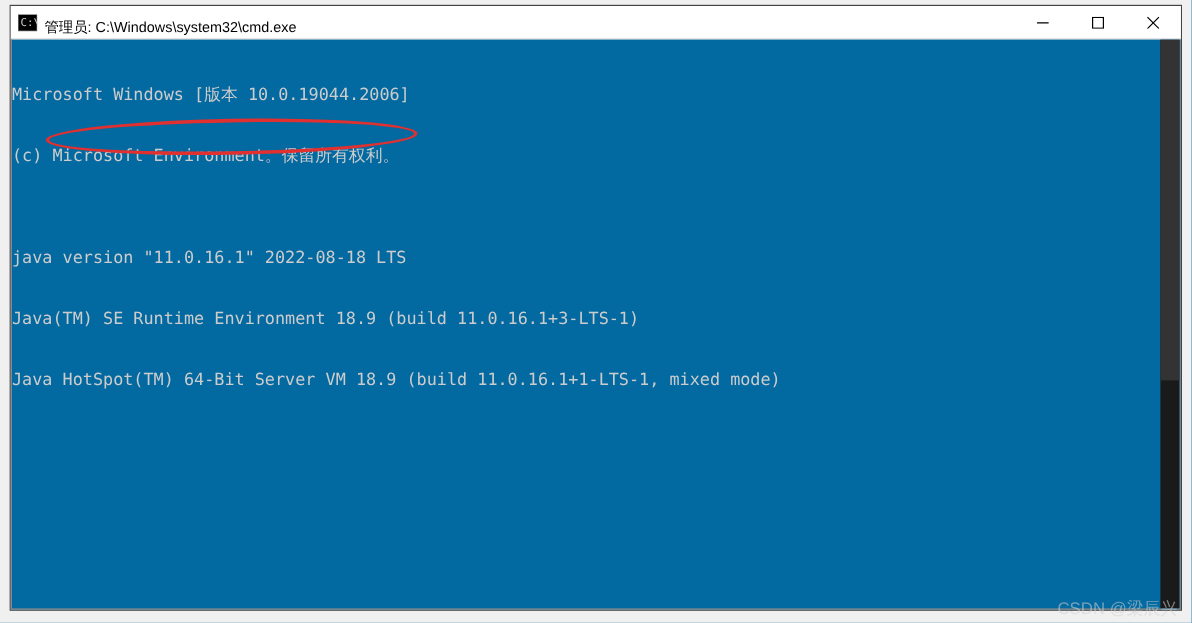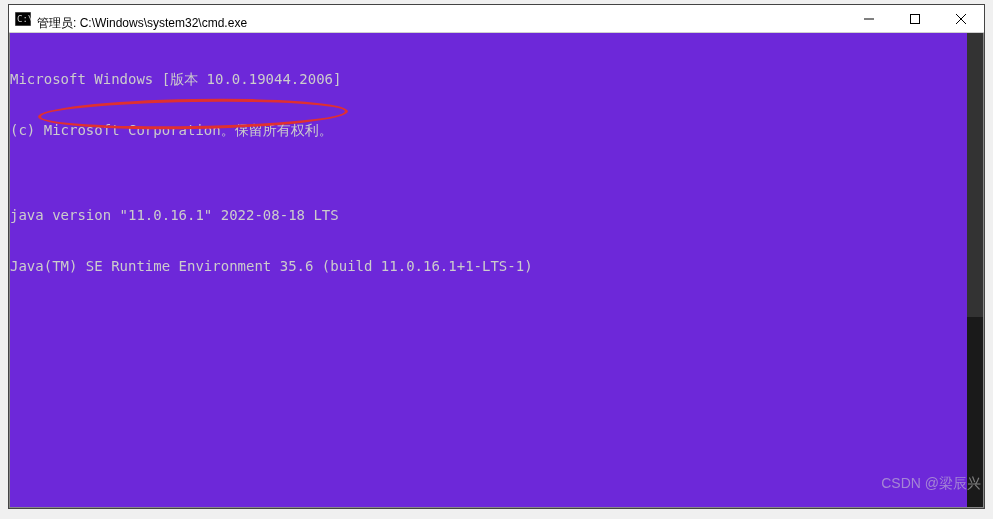--- a/index.html
+++ b/index.html
@@ -59,21 +59,21 @@
       align-items: center;
       justify-content: center;
       font-size: 10px;
       color: #000;
       background: transparent;
       border: none;
       cursor: pointer;
     }
     .terminal {
       flex: 1;
-      background: #6d28d9;
+      background: #0369a1;
       color: #cccccc;
       font-family: "NSimSun", "SimSun", "Consolas", monospace;
       font-size: 14px;
       line-height: 17px;
       padding: 4px 0 0 0;
       white-space: pre;
       overflow: hidden;
       position: relative;
       border: 1px solid #888;
       border-top: none;
@@ -108,21 +108,21 @@
       position: absolute;
       top: 0;
       left: 0;
       right: 0;
       height: 60%;
       background: #333;
     }
     .watermark {
       position: absolute;
       right: 12px;
-      bottom: 26px;
+      bottom: 2px;
       color: rgba(210,210,210,0.55);
       font-family: "Microsoft YaHei", sans-serif;
       font-size: 14px;
       pointer-events: none;
     }
   </style>
 </head>
 <body>
 
 <div class="window">
@@ -149,24 +149,25 @@
         <svg width="10" height="10" viewBox="0 0 10 10">
             <line x1="0" y1="0" x2="10" y2="10" stroke="#000" stroke-width="1"></line>
             <line x1="10" y1="0" x2="0" y2="10" stroke="#000" stroke-width="1"></line>
           </svg>
       </button>
     </div>
   </div>
 
   <div class="terminal">
     <div class="line">Microsoft Windows [版本 10.0.19044.2006]</div>
-    <div class="line">(c) Microsoft Corporation。保留所有权利。</div>
+    <div class="line">(c) Microsoft Environment。保留所有权利。</div>
     <div class="line"></div>
     <div class="line">java version "11.0.16.1" 2022-08-18 LTS</div>
-    <div class="line">Java(TM) SE Runtime Environment 35.6 (build 11.0.16.1+1-LTS-1)</div>
+    <div class="line">Java(TM) SE Runtime Environment 18.9 (build 11.0.16.1+3-LTS-1)</div>
+    <div class="line">Java HotSpot(TM) 64-Bit Server VM 18.9 (build 11.0.16.1+1-LTS-1, mixed mode)</div>
     <div class="line"></div>
 
     <div class="highlight-ellipse" style="left:28px; top:66px; width:310px; height:30px;"></div>
 
     <div class="scrollbar-v">
       <div class="scrollbar-thumb"></div>
     </div>
   </div>
 </div>
 

